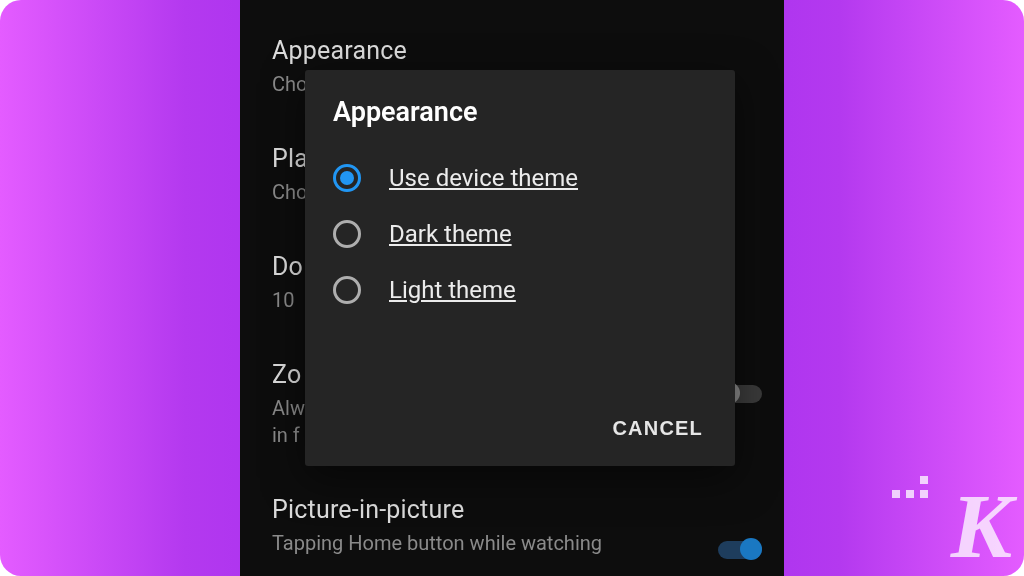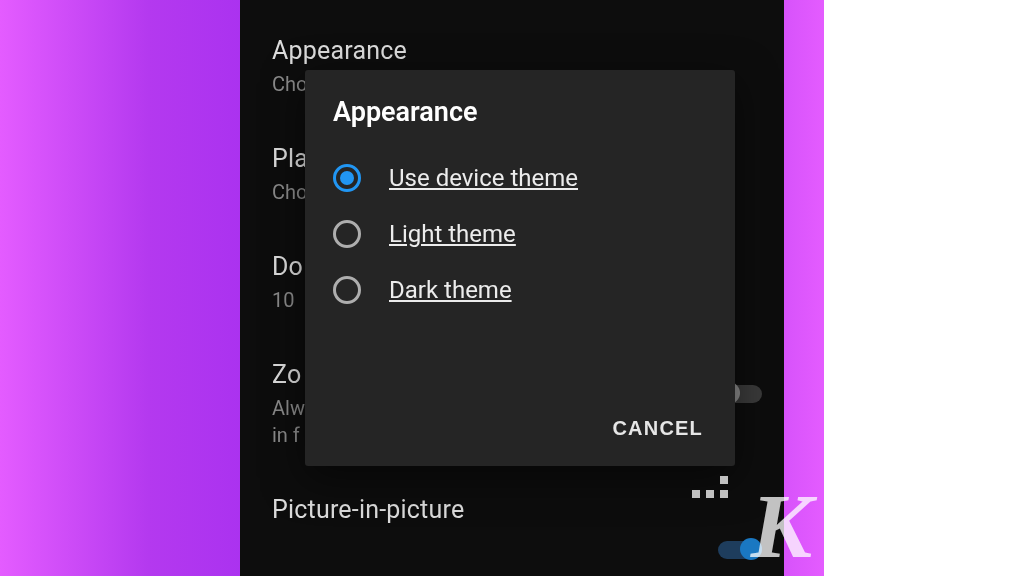--- a/index.html
+++ b/index.html
@@ -1,20 +1,21 @@
 <!DOCTYPE html>
 <html><head>
   <meta charset="utf-8">
   <style>
     * { margin: 0; padding: 0; box-sizing: border-box; }
     html, body { width: 1024px; height: 576px; overflow: hidden; font-family: Roboto, "Segoe UI", Arial, sans-serif; }
     .stage {
-      width: 824px; height: 576px;
+      width: 1024px; height: 576px;
       background: linear-gradient(90deg, #e45cff 0%, #b439ef 18%, #a22cf0 40%, #a22cf0 60%, #b439ef 82%, #e45cff 100%);
       position: relative;
+      border-radius: 21px;
     }
     
     .phone {
       position: absolute;
       left: 240px; top: 0;
       width: 544px; height: 576px;
       background: #0d0d0d;
       color: #bdbdbd;
     }
     .settings-list { padding: 36px 32px 0 32px; }
@@ -151,20 +152,21 @@
       <div class="sect">
         <div class="sect-title">Zo</div>
         <div class="sect-sub">
           <span>Alw</span><br>
           <span>in f</span>
         </div>
       </div>
 
       <div class="sect pip">
         <div class="sect-title">Picture-in-picture</div>
+        <div class="sect-sub">Tapping Home button while watching</div>
       </div>
 
     </div>
 
     <div class="toggle">
       <div class="track"></div>
       <div class="knob"></div>
     </div>
 
     <div class="toggle on">
@@ -176,26 +178,26 @@
   <div class="dialog">
     <div class="dialog-title">Appearance</div>
 
     <div class="option">
       <span class="radio selected"></span>
       <span class="option-label">Use device theme</span>
     </div>
 
     <div class="option">
       <span class="radio"></span>
-      <span class="option-label">Light theme</span>
+      <span class="option-label">Dark theme</span>
     </div>
 
     <div class="option">
       <span class="radio"></span>
-      <span class="option-label">Dark theme</span>
+      <span class="option-label">Light theme</span>
     </div>
 
     <div class="dialog-actions">
       <button class="btn-cancel">CANCEL</button>
     </div>
   </div>
 
   <div class="wm-dots">
     <span></span>
       <span></span>

